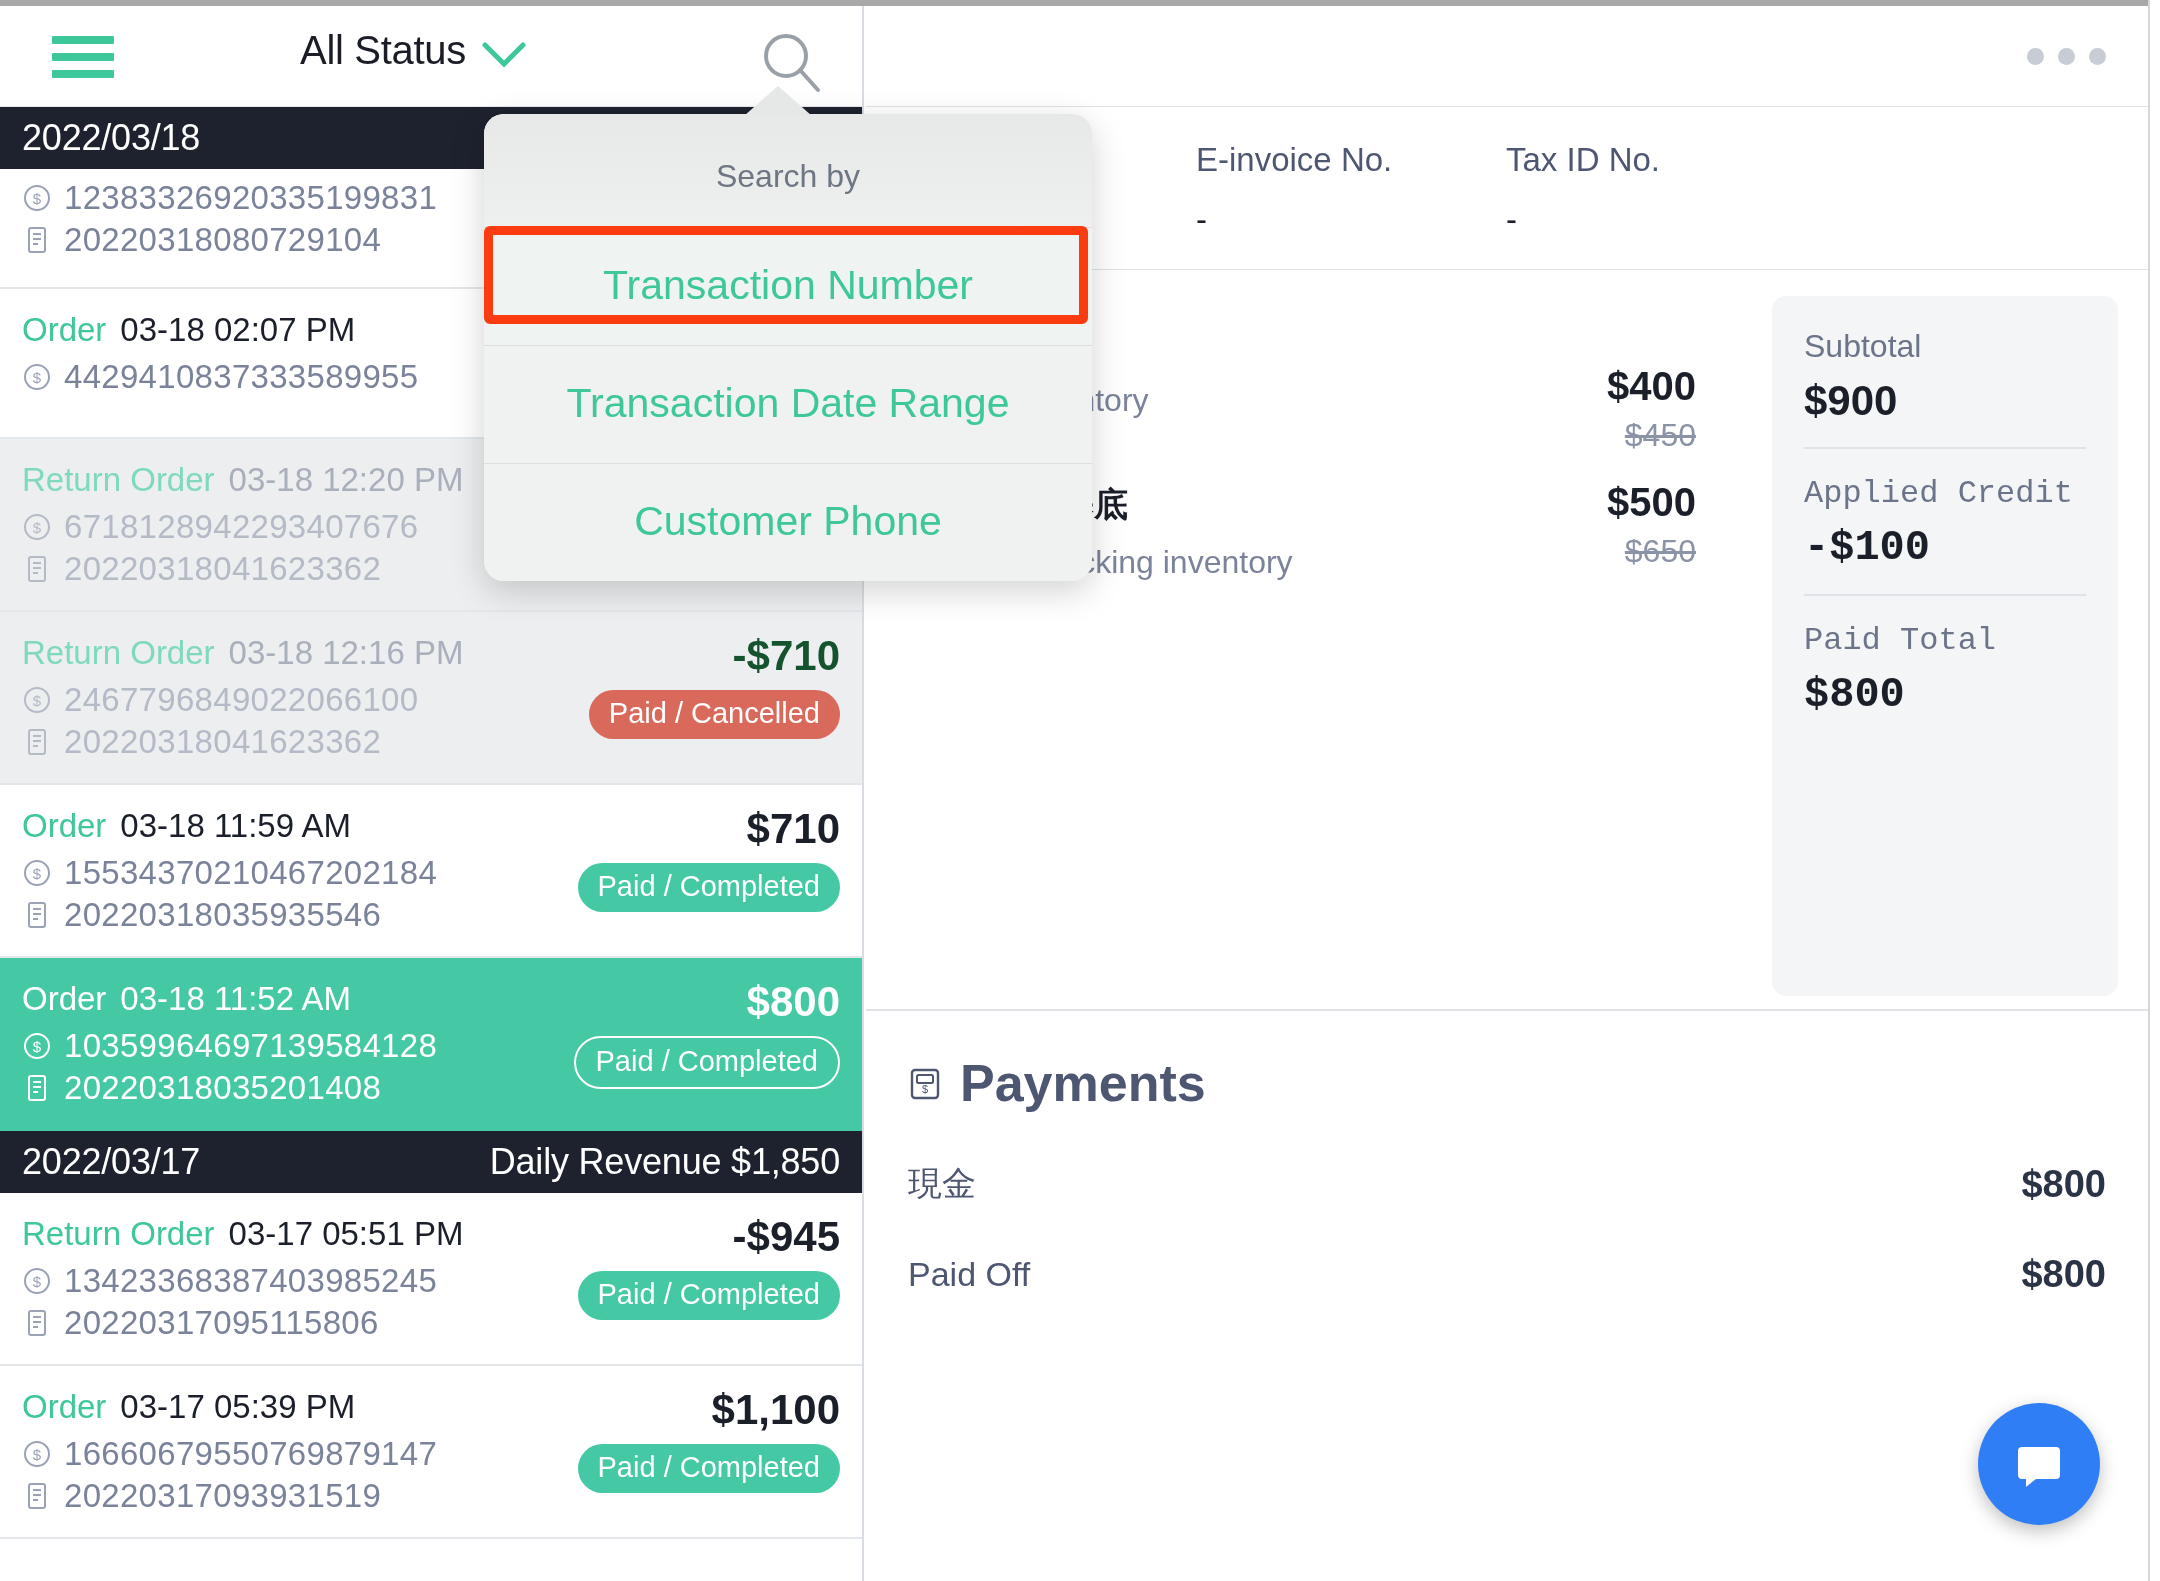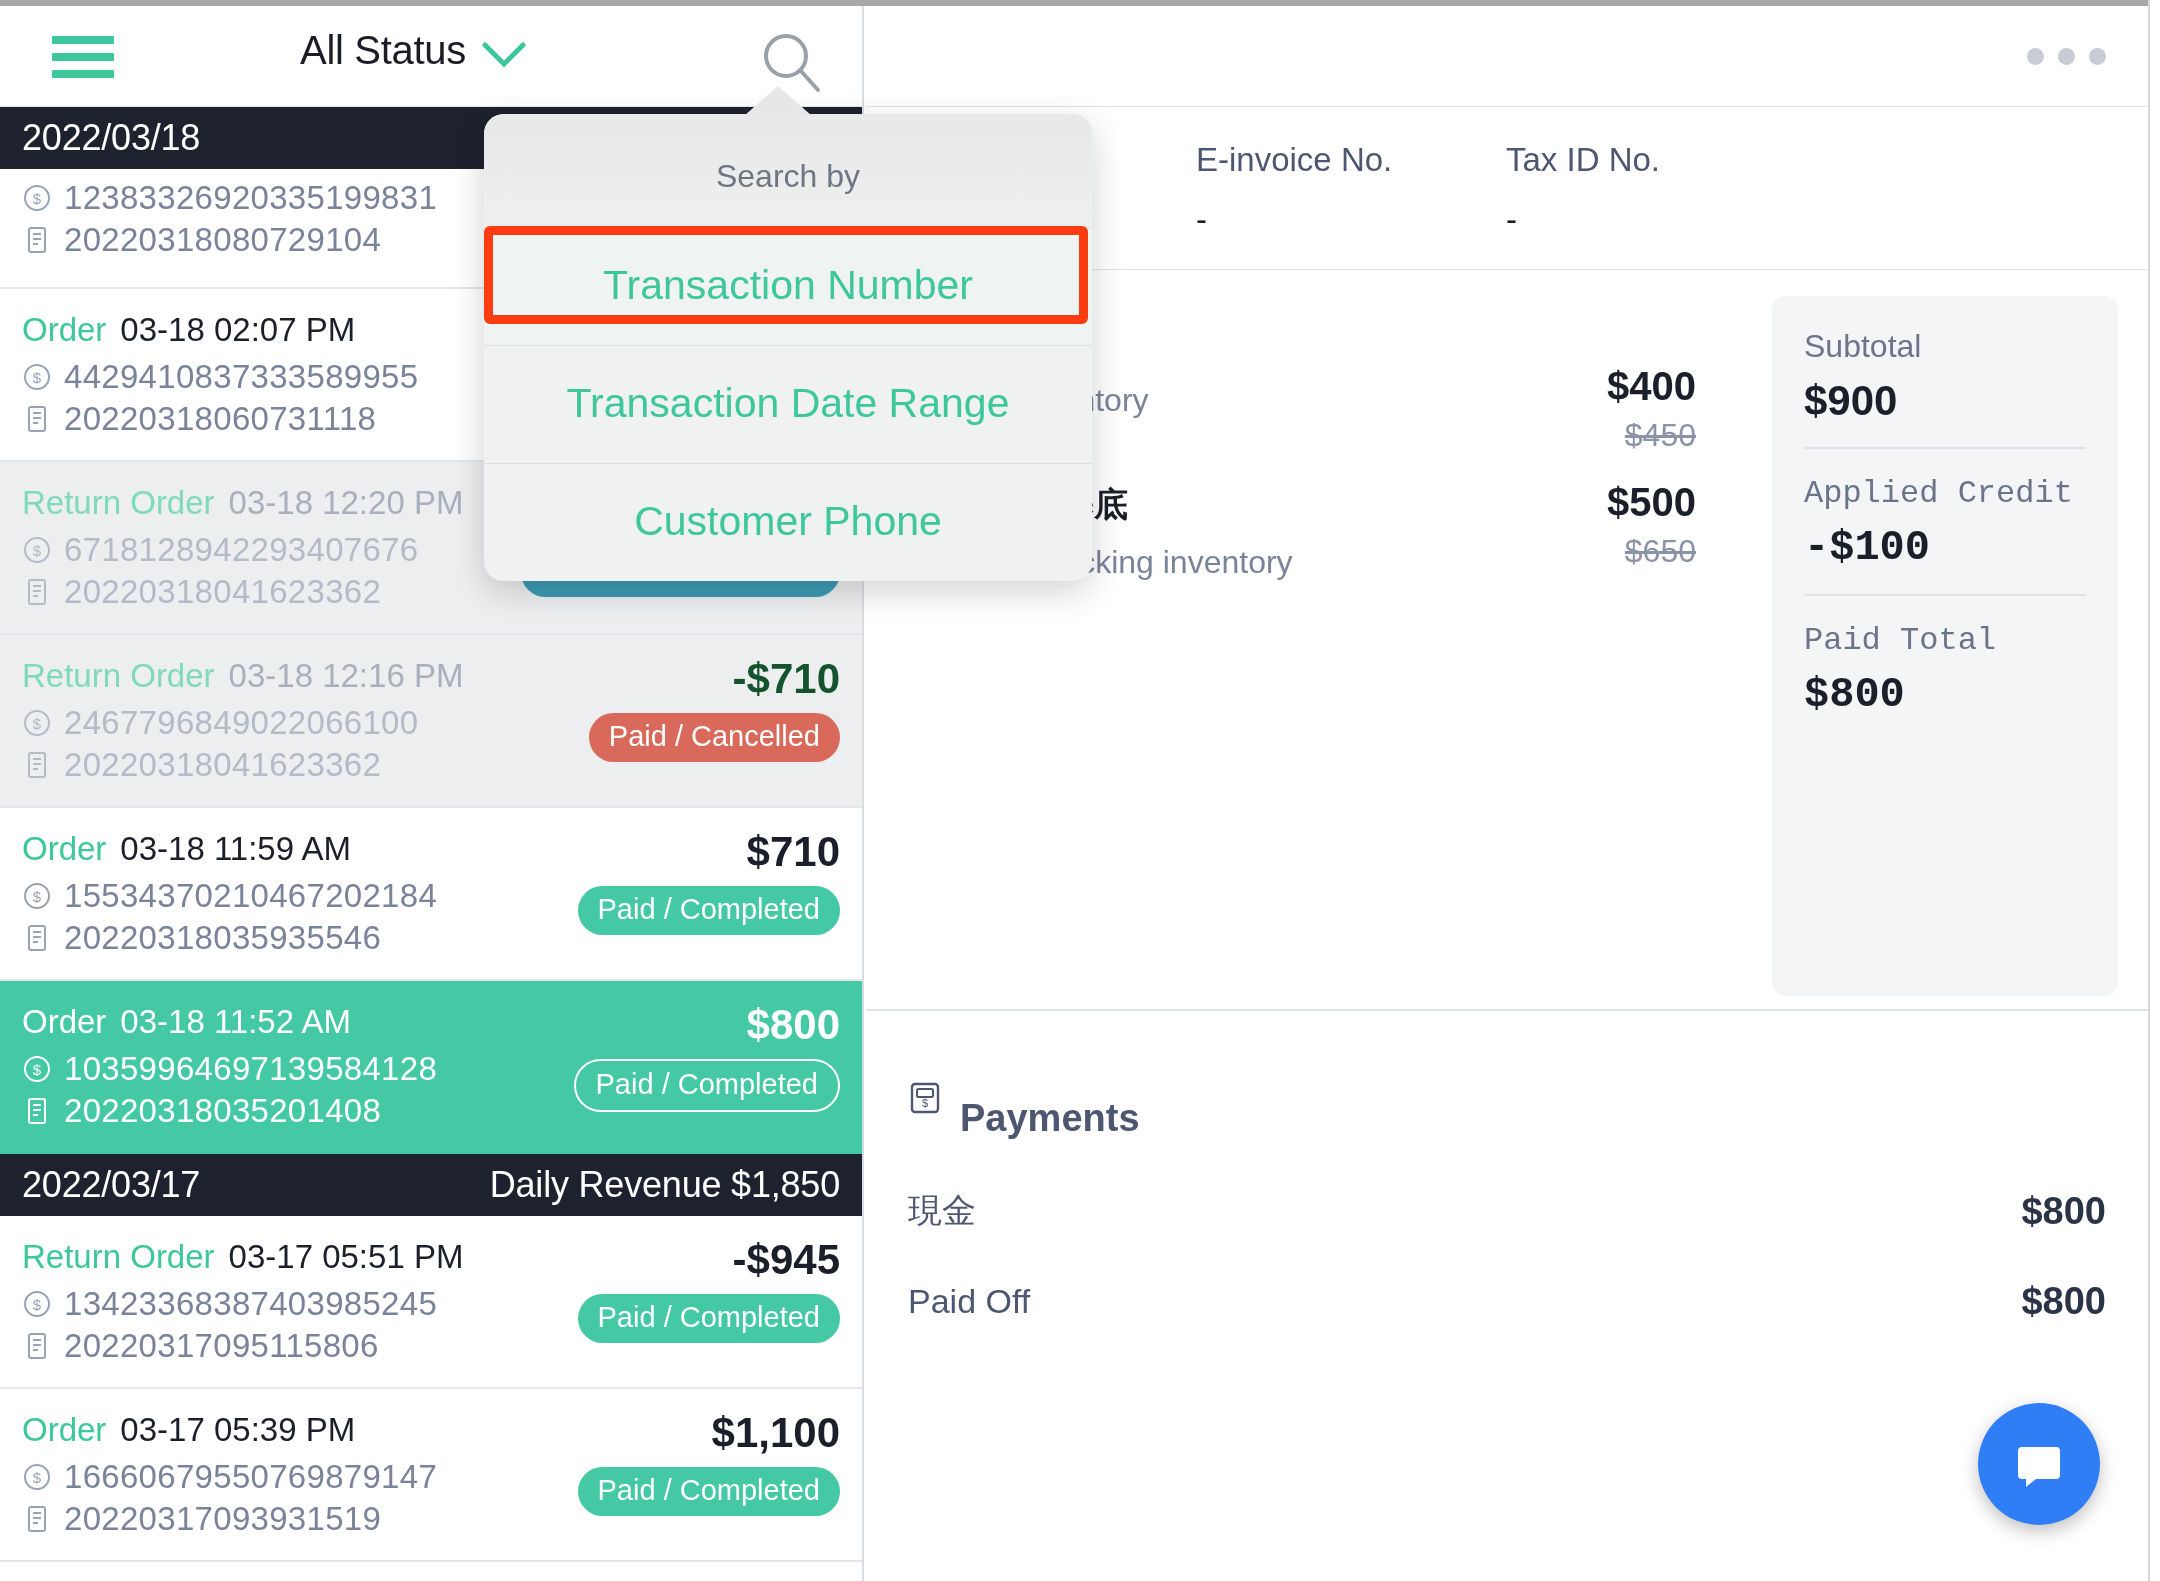--- a/index.html
+++ b/index.html
@@ -213,21 +213,21 @@
   .sum-label { font-size: 32px; color: #6b7489; margin-bottom: 12px; }
   .sum-val { font-size: 42px; font-weight: bold; color: #1b1f2a; }
 
   
   .payments {
     border-top: 2px solid #dfe2e8;
     padding: 42px 42px 0 42px;
     position: relative;
   }
   .pay-head { display: flex; align-items: center; gap: 16px; margin-bottom: 48px; }
-  .pay-head .t { font-size: 38px; font-weight: bold; color: #4e5771; margin-top: 44px; }
+  .pay-head .t { font-size: 52px; font-weight: bold; color: #4e5771; }
   .pay-row {
     display: flex; justify-content: space-between; align-items: center;
     margin-bottom: 46px;
   }
   .pay-name { font-size: 34px; color: #4e5771; }
   .pay-amt { font-size: 38px; font-weight: bold; color: #2b3347; }
 
   
   .chat {
     position: absolute; right: 48px; bottom: 56px;
@@ -337,29 +337,20 @@
       <div class="tx-line1">
         <span class="tx-type">Order</span>
         <span class="tx-time">03-18 02:07 PM</span>
       </div>
       <div class="tx-meta">
         <svg class="ic" viewBox="0 0 30 32">
           <circle cx="15" cy="16" r="12" stroke="#9aa3b5" stroke-width="2" fill="none"></circle>
           <text x="15" y="22" font-size="15" fill="#9aa3b5" text-anchor="middle" font-family="Liberation Sans">$</text>
         </svg>
         <span class="mt">4429410837333589955</span>
-      </div>
-      <div class="tx-meta">
-        <svg class="ic" viewBox="0 0 30 32">
-          <rect x="7" y="4" width="16" height="24" rx="2" stroke="#9aa3b5" stroke-width="2" fill="none"></rect>
-          <line x1="11" y1="10" x2="19" y2="10" stroke="#9aa3b5" stroke-width="2"></line>
-          <line x1="11" y1="15" x2="19" y2="15" stroke="#9aa3b5" stroke-width="2"></line>
-          <line x1="11" y1="20" x2="16" y2="20" stroke="#9aa3b5" stroke-width="2"></line>
-        </svg>
-        <span class="mt">20220318060731118</span>
       </div>
     </div>
 
     <div class="tx dim">
       <div class="tx-line1">
         <span class="tx-type">Return Order</span>
         <span class="tx-time">03-18 12:20 PM</span>
       </div>
       <div class="tx-meta">
         <svg class="ic" viewBox="0 0 30 32">

